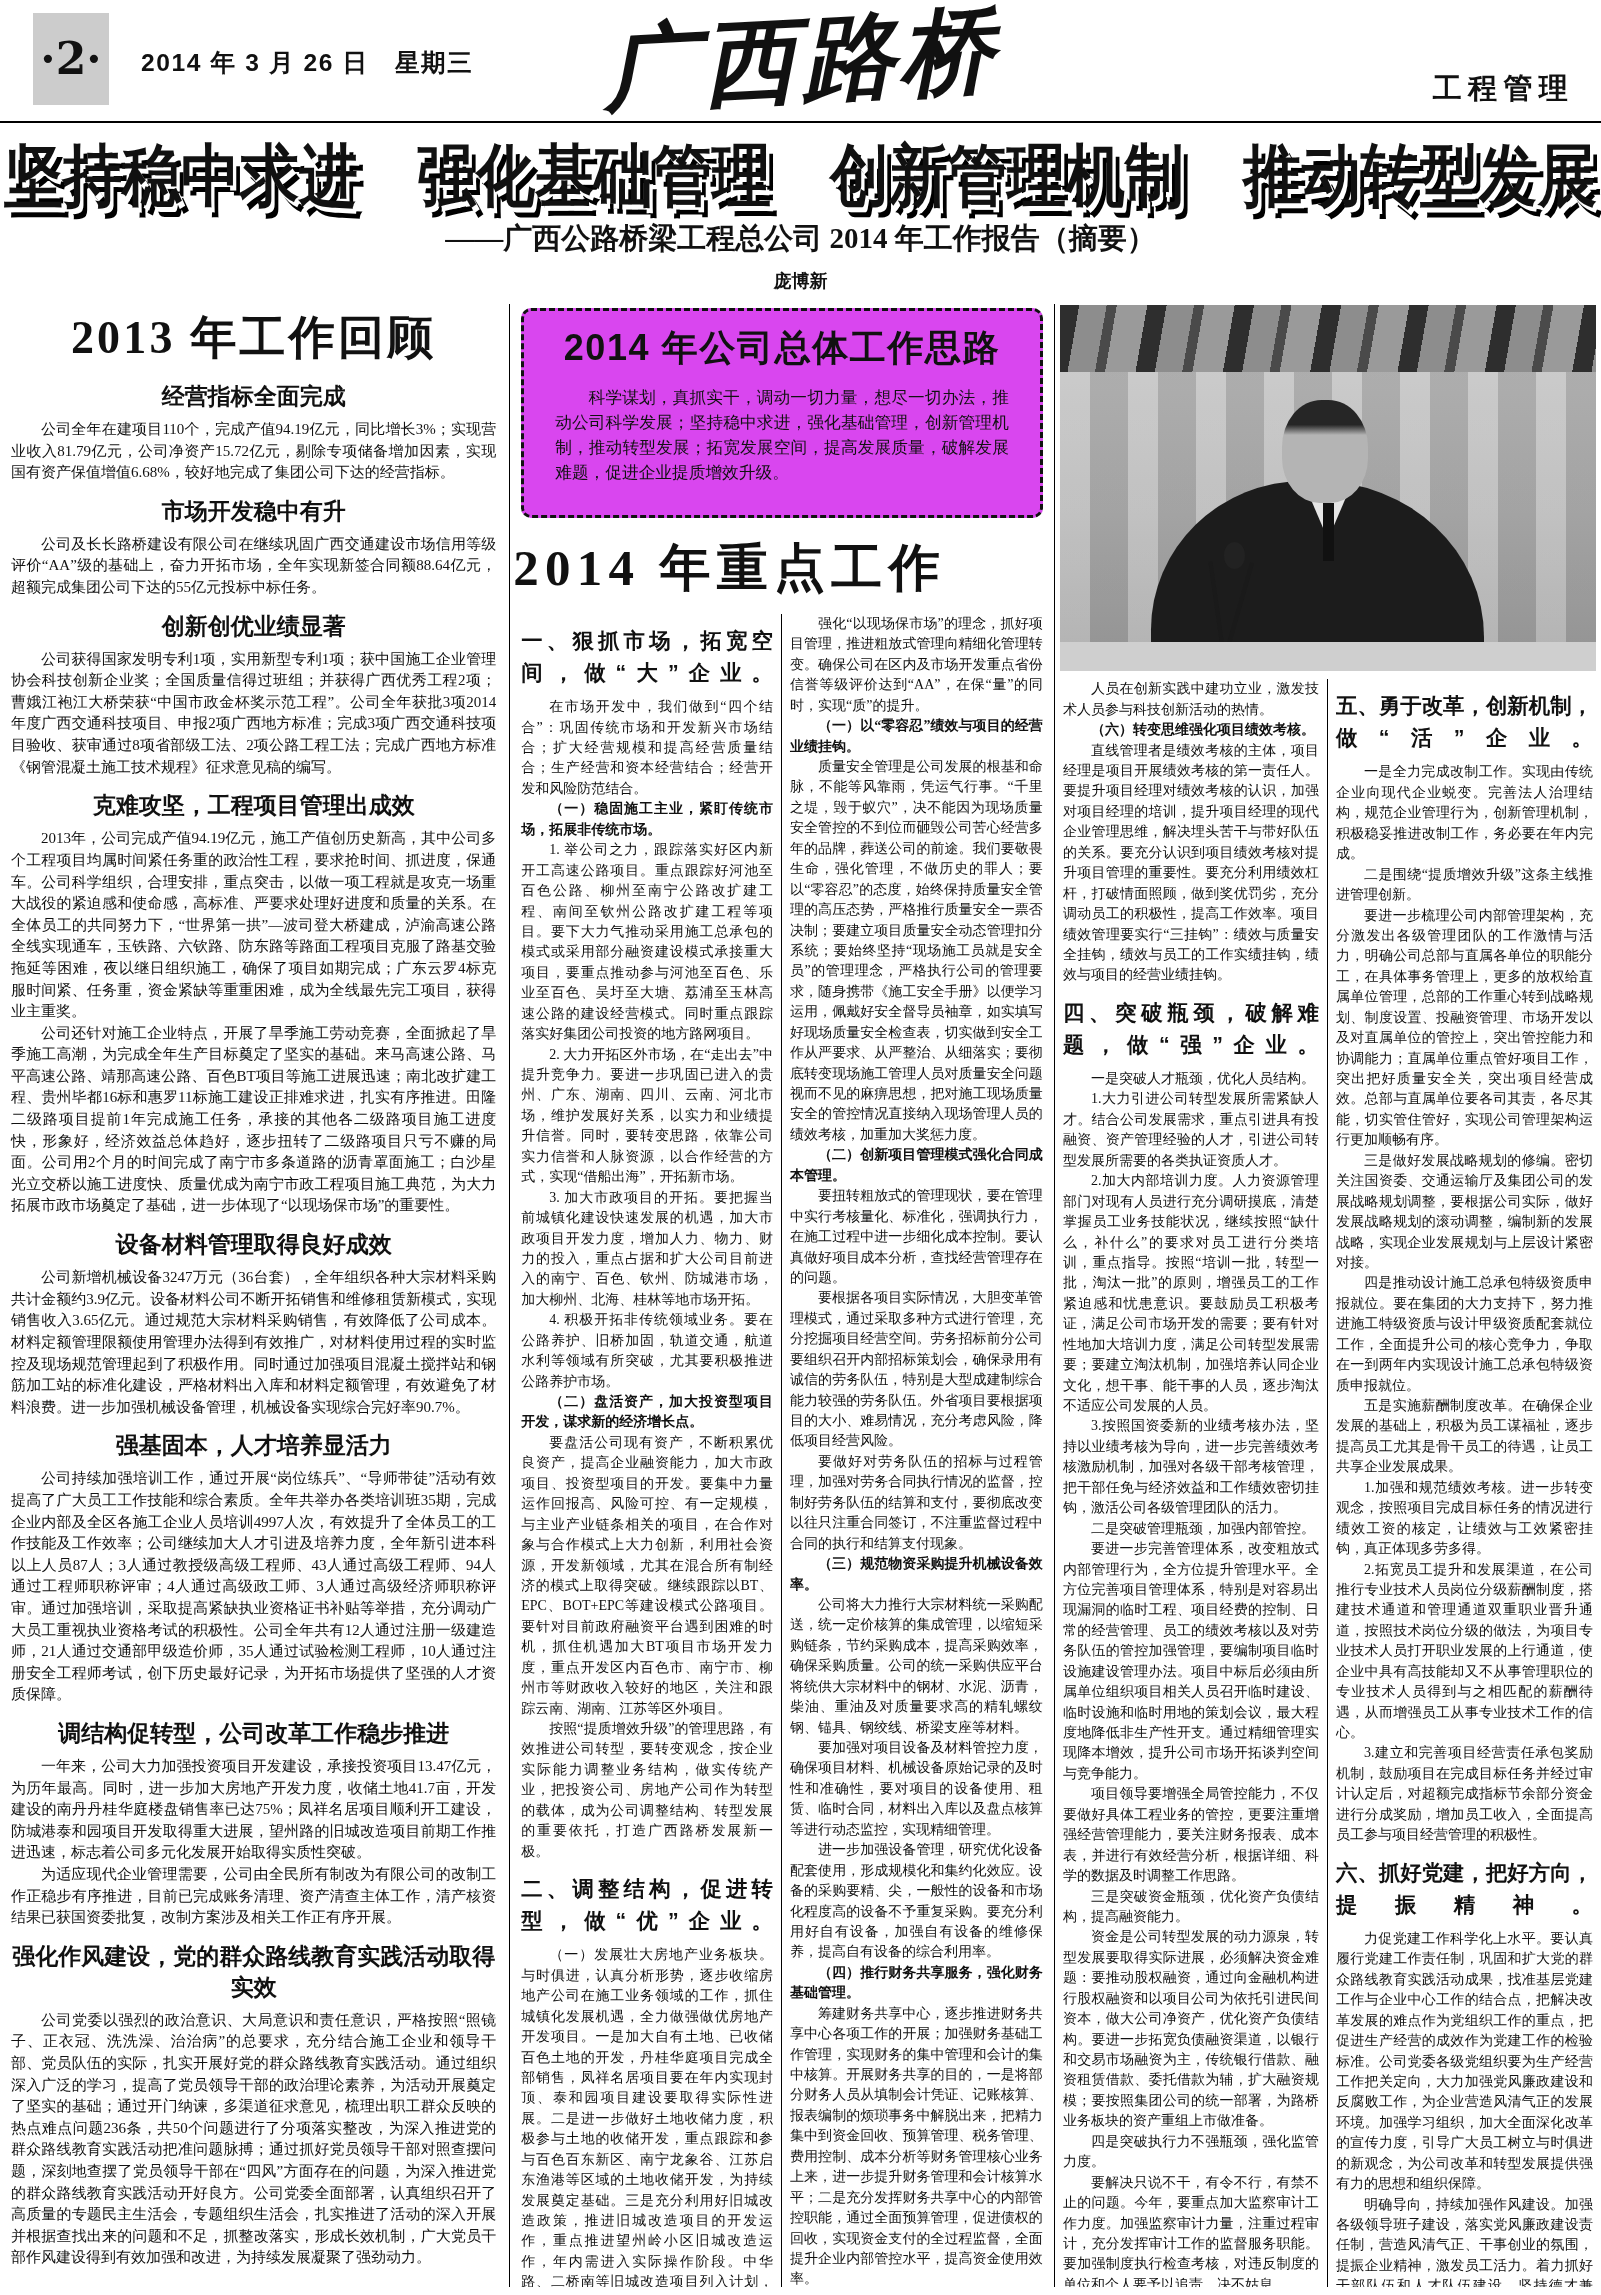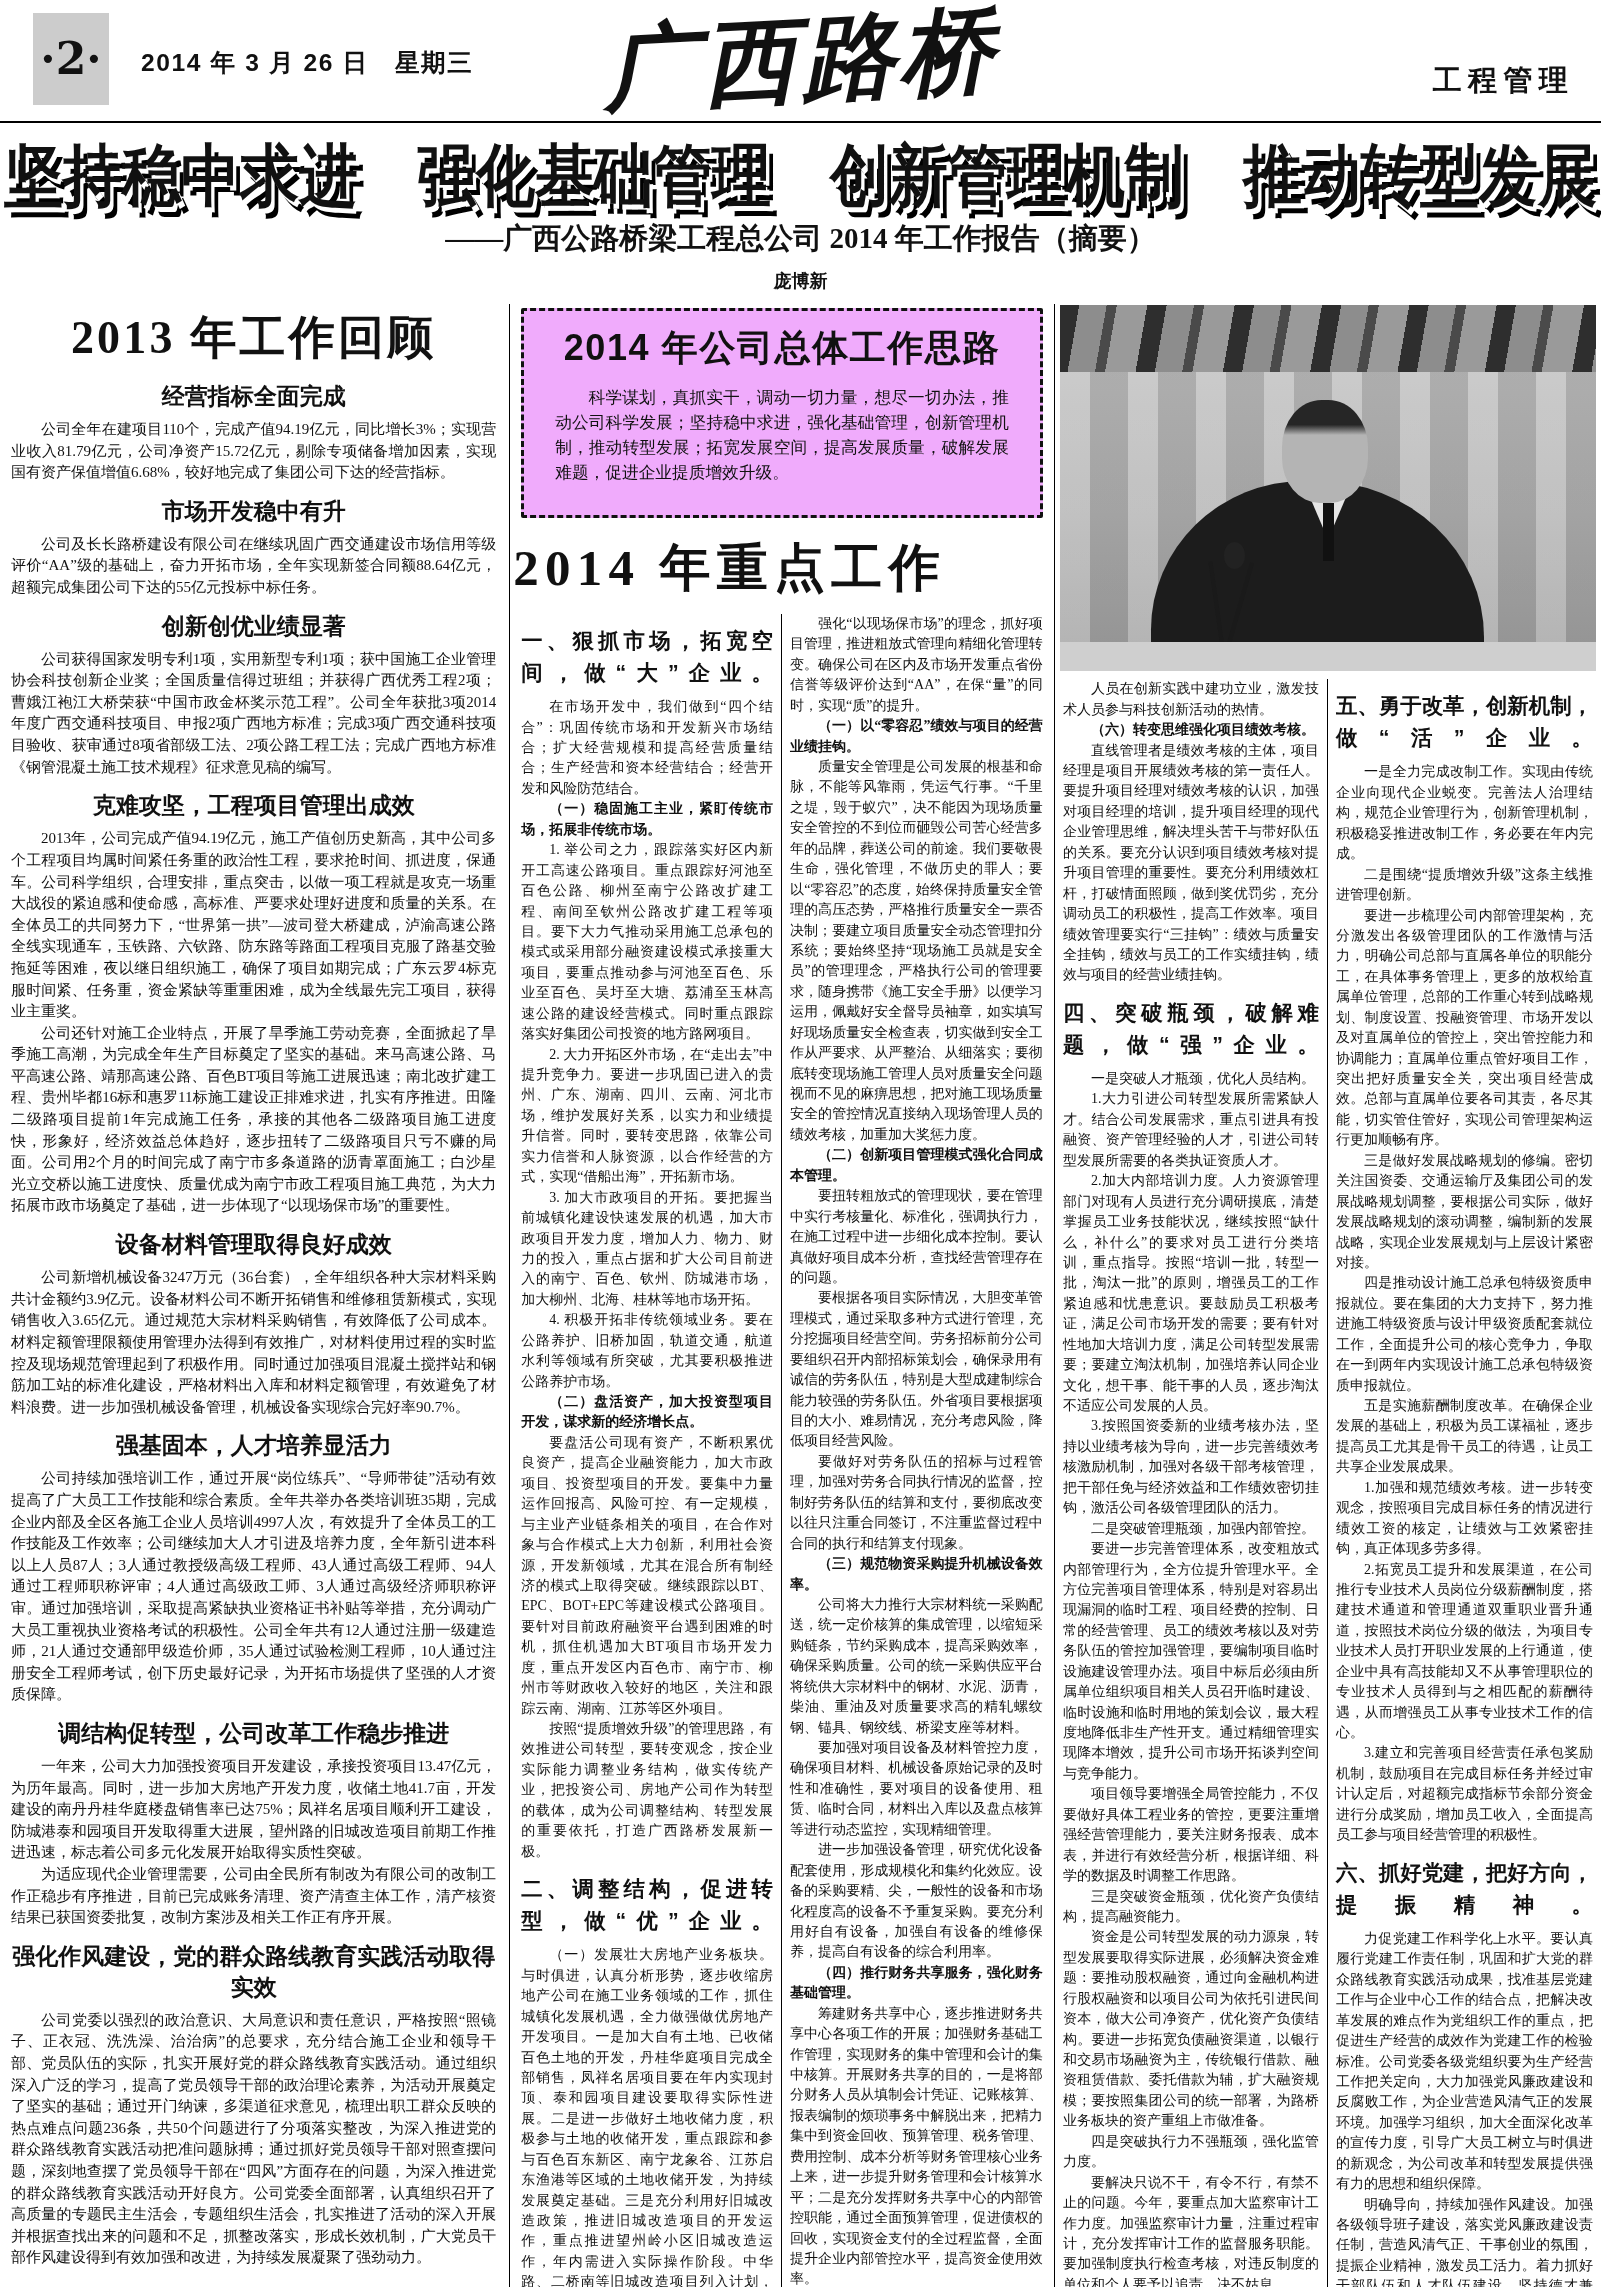--- a/index.html
+++ b/index.html
@@ -6,21 +6,21 @@
   .page{width:1601px;height:2295px;background:#fff;color:#111;position:relative;overflow:hidden;margin:0 auto;
         font-family:"Liberation Serif",serif;}
   
   .hdr{height:121px;position:relative;border-bottom:2.4px solid #000;}
   .pagenum{position:absolute;left:33px;top:12.7px;width:76px;height:92px;background:#ccc;
            display:flex;align-items:center;justify-content:center;
            font:700 44px "DejaVu Serif",serif;}
   .hdr-date{position:absolute;left:141px;top:46px;font:700 24.6px "Liberation Sans",sans-serif;letter-spacing:1.6px;}
   .masthead{position:absolute;left:50%;top:-3.2px;transform:translateX(-50%) rotate(-3deg);
             font:900 italic 94px "DejaVu Serif",serif;letter-spacing:4.8px;white-space:nowrap;}
-  .section-label{position:absolute;right:27px;bottom:20px;font:700 29px "Liberation Sans",sans-serif;letter-spacing:6.3px;}
+  .section-label{position:absolute;right:27px;bottom:12px;font:700 29px "Liberation Sans",sans-serif;letter-spacing:6.3px;}
   
   .headline{text-align:center;padding-top:12.7px;}
   .headline h1{margin:0;font:900 59px/1.2 "Liberation Sans",sans-serif;white-space:nowrap;
                transform:scaleY(1.15);transform-origin:top center;
                text-shadow:3.2px 4px 0 #fff,7.1px 8.7px 0 #000;}
   .subtitle{font:700 29px "Liberation Serif",serif;margin-top:12.7px;}
   .author{font:700 18px "Liberation Sans",sans-serif;margin-top:9.5px;}
   .rdate{font:700 19px "Liberation Sans",sans-serif;margin-top:8px;}
   
   .content{display:flex;margin-top:11px;height:1983px;overflow:hidden;}
@@ -34,21 +34,21 @@
   .cols2 .col.first{border-right:1.6px solid #000;}
   
   .blk{margin:0;}
   .blk.p{font:14px/1.46 "Liberation Serif",serif;text-align:justify;text-indent:2em;}
   .blk.sub{font:700 14px/1.46 "Liberation Serif",serif;text-align:justify;text-indent:2em;}
   .blk.h{font:700 21.4px/1.5 "Liberation Sans",sans-serif;margin:11px 0 8px;
          text-align:justify;text-align-last:justify;}
   .colA .blk.p{font:15px/1.44 "Liberation Serif",serif;}
   .colA .blk.h2{font:700 23px "Liberation Sans",sans-serif;text-align:center;margin:12px 0 7.1px;}
   
-  .thought-box{border:3.2px dashed #111;border-radius:2px;background:#f0abfc;
+  .thought-box{border:3.2px dashed #111;border-radius:10px;background:#d946ef;
                margin:4.8px 8px 8px;padding:8px 19px 17.5px;}
   .tb-title{font:700 36px "Liberation Sans",sans-serif;text-align:center;margin:4.8px 0 11px;letter-spacing:1.6px;}
   .tb-body{font:16.7px/1.5 "Liberation Serif",serif;text-indent:2em;text-align:justify;margin:12px;}
   .keywork-title{font:700 51px "Liberation Serif",serif;letter-spacing:6.3px;margin:16px 0 11px;}
   
   .photo{height:366px;margin:1.6px 4.8px 8px;position:relative;overflow:hidden;
          background:linear-gradient(180deg,#c6c6c6,#b6b6b6 55%,#a3a3a3);}
   .ph-curtain{position:absolute;inset:0;
     background:repeating-linear-gradient(90deg,rgba(255,255,255,.16) 0 30px,rgba(0,0,0,.10) 30px 68px);}
   .ph-banner{position:absolute;top:0;left:0;right:0;height:67px;background:#8d8d8d;

